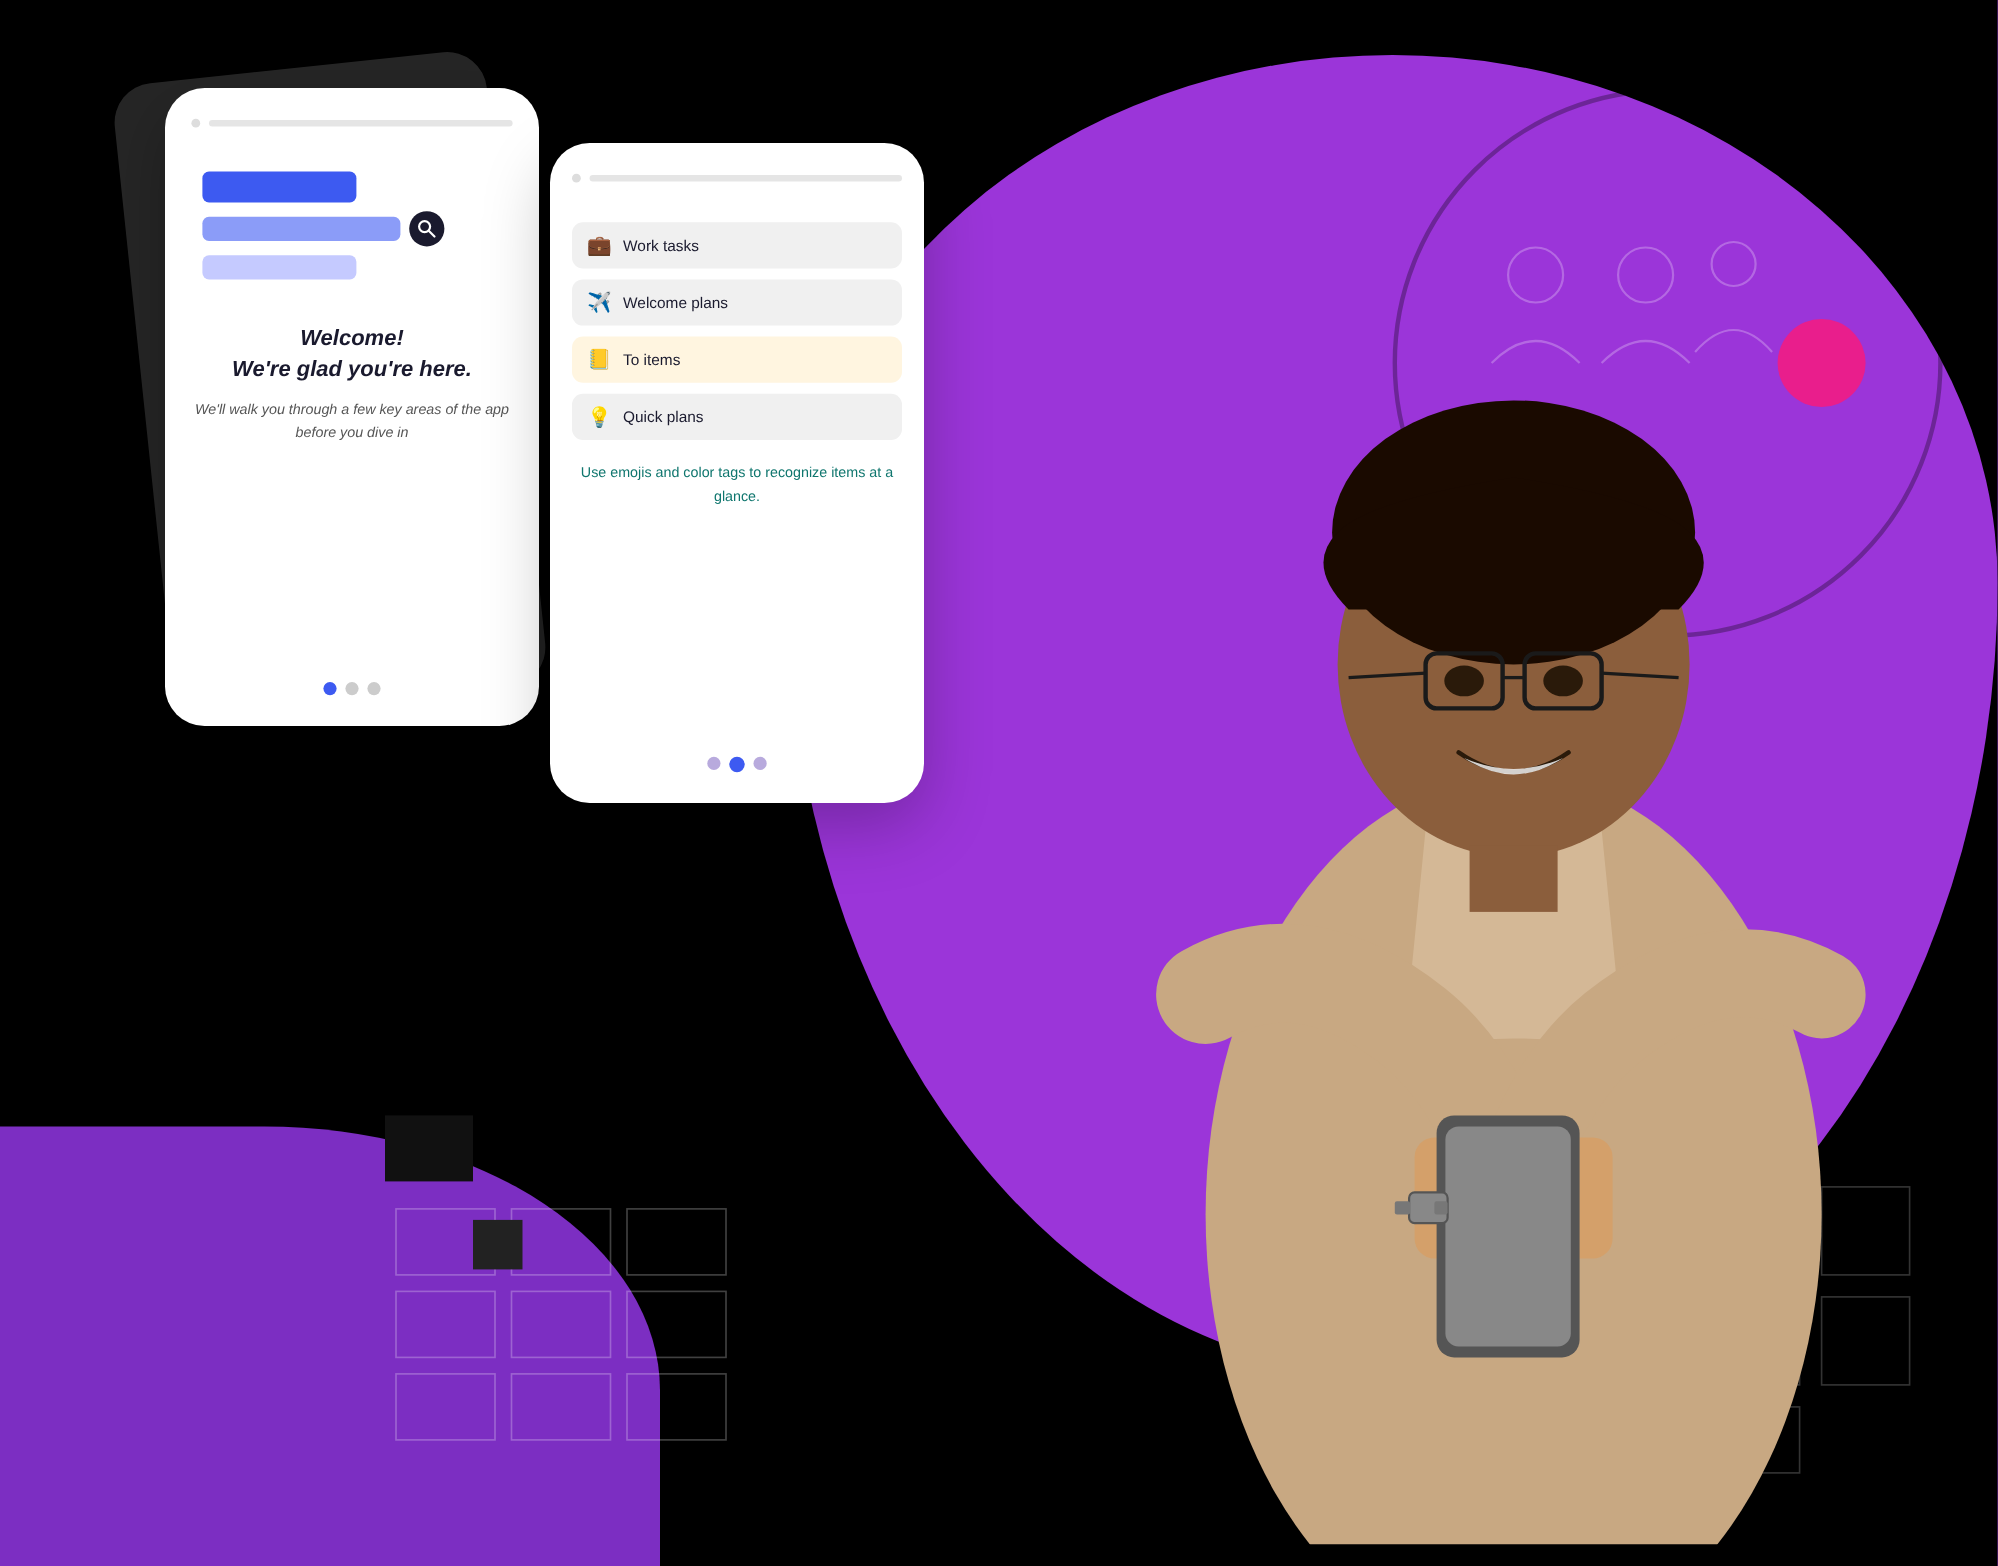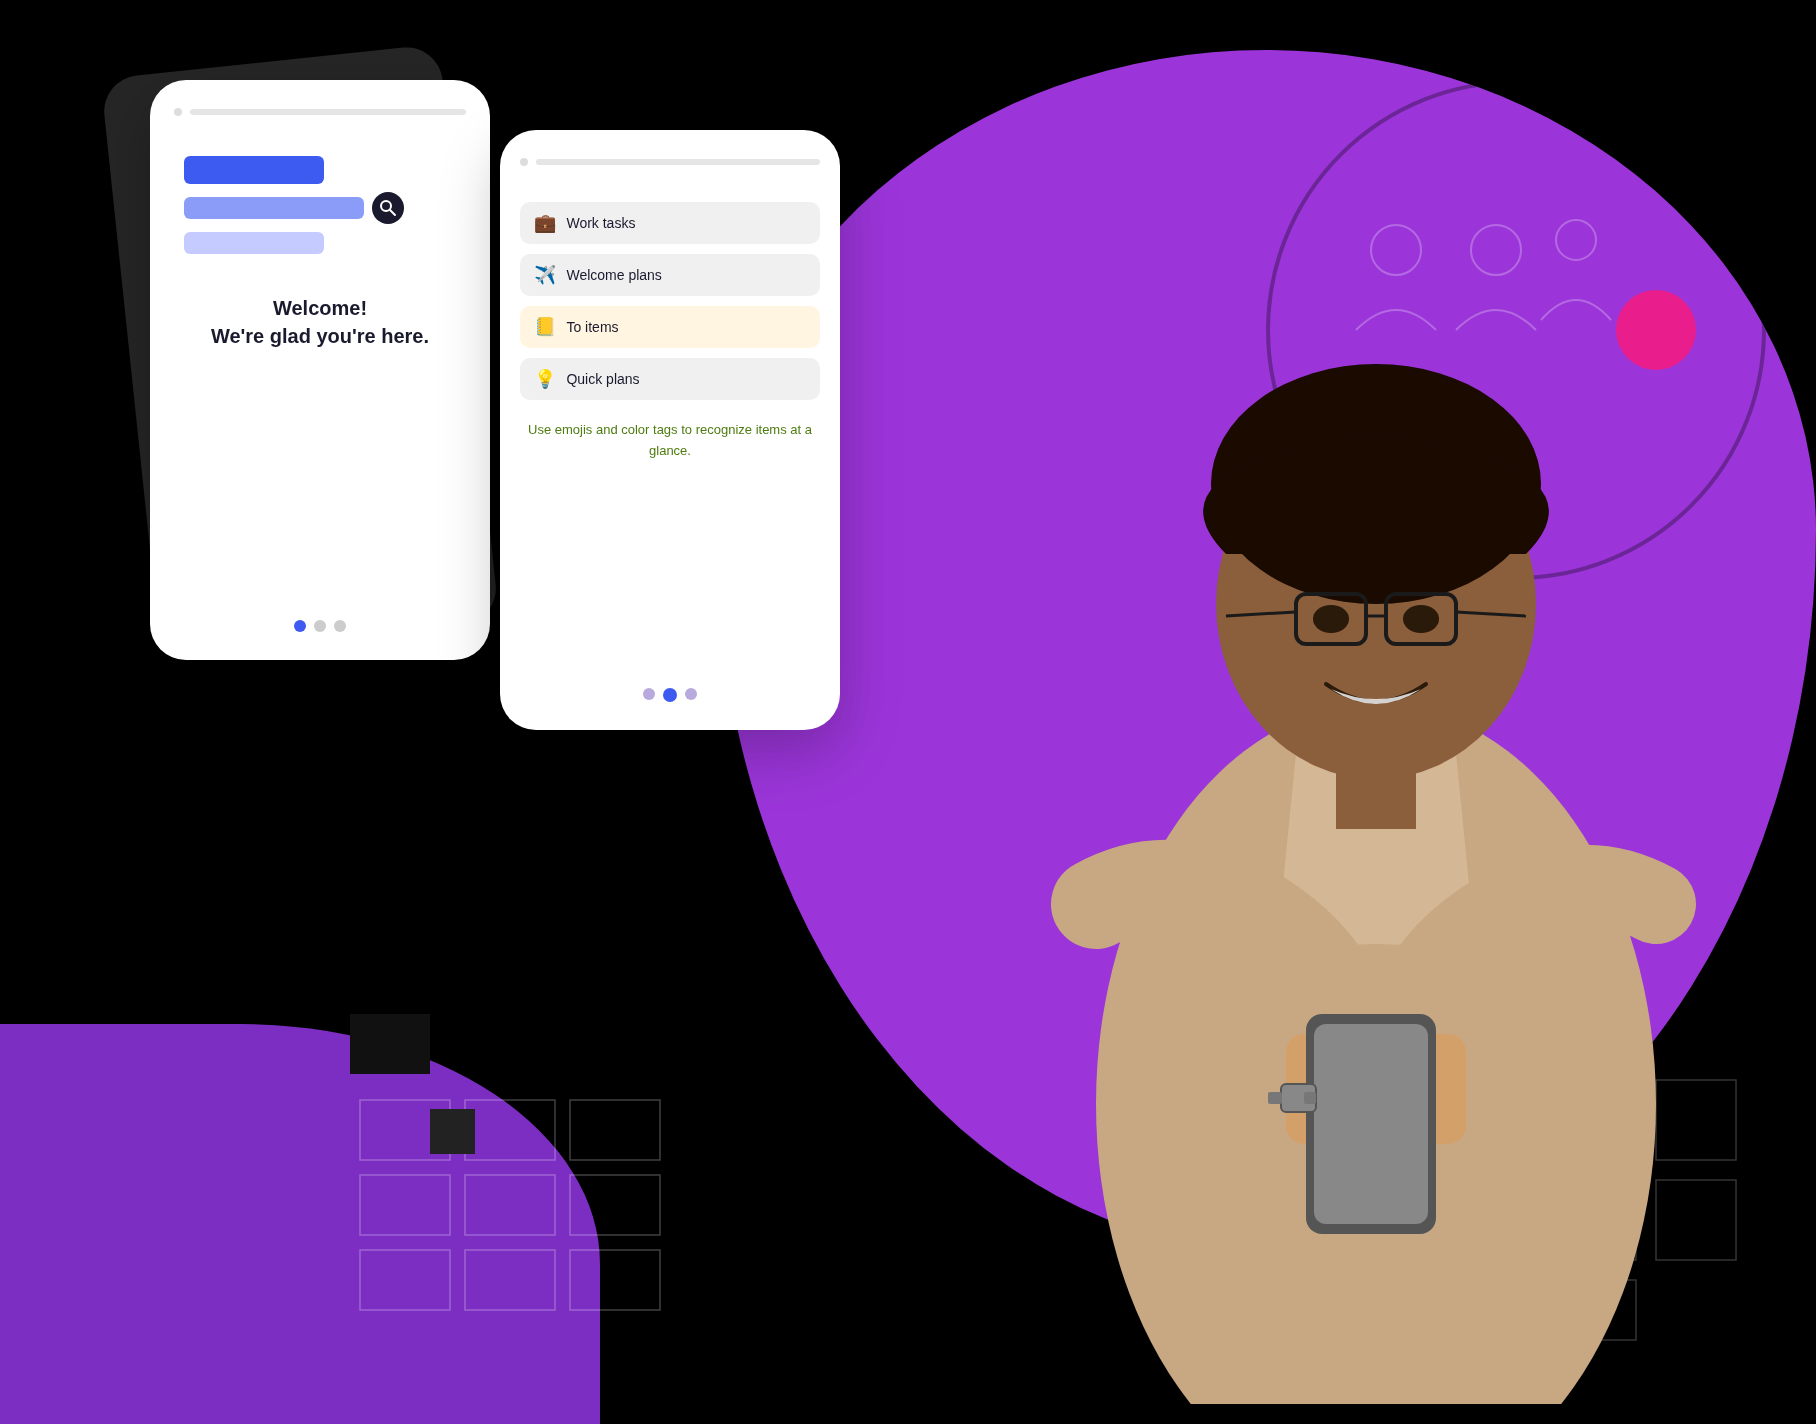--- a/index.html
+++ b/index.html
@@ -60,20 +60,21 @@
       width: 340px;
       height: 580px;
       background: #fff;
       border-radius: 36px;
       box-shadow: 0 20px 60px rgba(0,0,0,0.25);
       display: flex;
       flex-direction: column;
       align-items: center;
       padding: 28px 24px;
       z-index: 10;
+      font-style: italic;
     }
 
     .phone-status-bar {
       display: flex;
       align-items: center;
       width: 100%;
       margin-bottom: 20px;
       gap: 8px;
     }
 
@@ -234,21 +235,21 @@
     .phone-lists-title {
       font-size: 20px;
       font-weight: 700;
       color: #1a1a2e;
       margin-bottom: 12px;
       line-height: 1.4;
     }
 
     .phone-lists-sub {
       font-size: 13px;
-      color: #4d7c0f;
+      color: #0f766e;
       line-height: 1.6;
     }
 
     .phone-dots-2 {
       display: flex;
       gap: 8px;
       margin-top: auto;
       padding-top: 16px;
     }
 
@@ -435,20 +436,21 @@
         </div>
       </div>
       <div class="search-bar-light"></div>
     </div>
 
     <div class="phone-welcome-text">
       <div class="phone-welcome-title">
         <span>Welcome!</span><br>
         <span>We're glad you're here.</span>
       </div>
+      <div class="phone-welcome-sub">We'll walk you through a few key areas of the app before you dive in</div>
     </div>
 
     <div class="phone-dots">
       <div class="dot-active"></div>
       <div class="dot-inactive"></div>
       <div class="dot-inactive"></div>
     </div>
   </div>
 
   <div class="phone-2">

